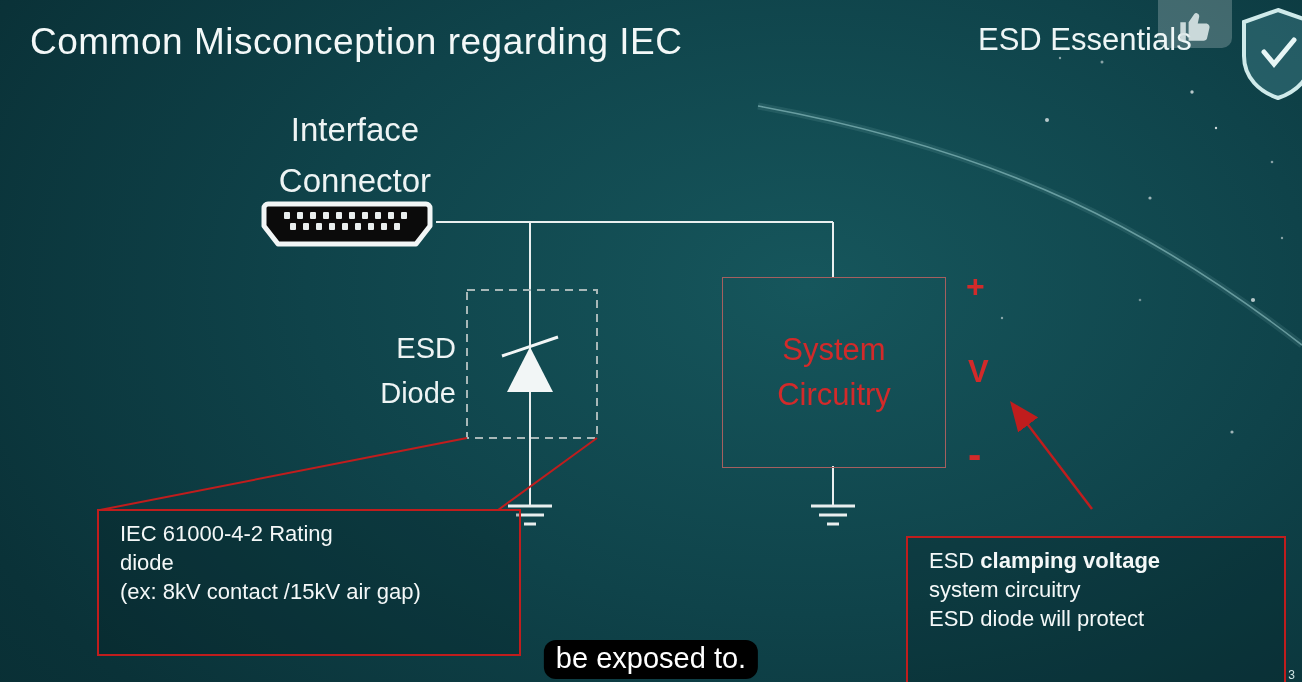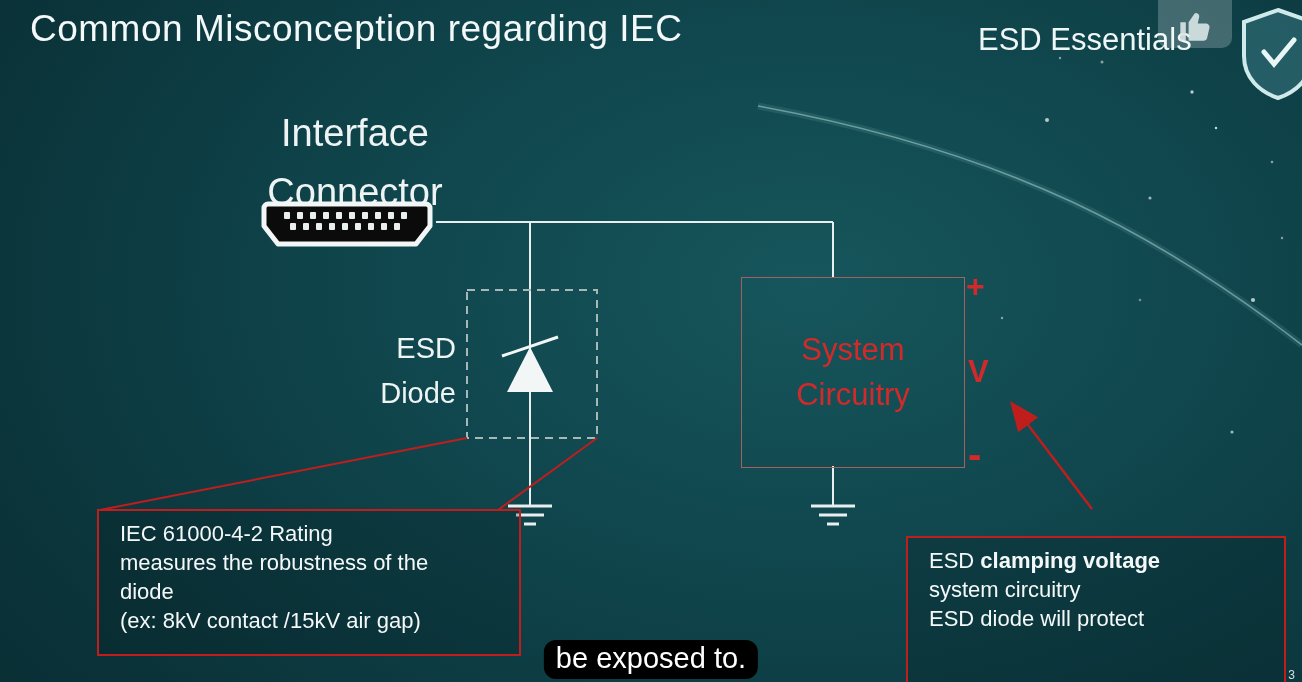--- a/index.html
+++ b/index.html
@@ -6,50 +6,49 @@
   .slide{
     position:relative;
     width:1302px;height:682px;
     overflow:hidden;
     font-family:"Liberation Sans", sans-serif;
     background:radial-gradient(120% 150% at 62% 42%, #16565c 0%, #0f434a 32%, #0a3238 58%, #062327 100%);
     color:#f0f6f6;
   }
   .abs{position:absolute;}
   .title{
-    left:30px;top:8px;
+    left:30px;top:21px;
     font-size:37px;
     letter-spacing:0.5px;
     color:#f3f8f8;
   }
   .brand{
     left:978px;top:22px;
     font-size:31px;
     color:#eef6f6;
   }
   .thumb-badge{
     left:1158px;top:-10px;width:74px;height:58px;
     background:rgba(255,255,255,0.22);
     border-radius:10px;
     display:flex;align-items:flex-end;justify-content:center;
   }
   .label-2line{
     text-align:center;
-    font-size:38px;line-height:1.55;
+    font-size:33px;line-height:1.55;
     color:#eef4f4;
   }
   .connector-label{left:248px;top:104px;width:214px;}
   .esd-diode-label{left:352px;top:326px;width:104px;text-align:right;font-size:29px;line-height:1.55;color:#eef4f4;}
   .system-box{
     left:722px;top:277px;width:222px;height:189px;
     border:1px solid #a55f5f;
     display:flex;flex-direction:column;align-items:center;justify-content:center;
     font-size:31px;line-height:1.45;
     color:#d22a2a;
-    margin-left:19px;
   }
   .vmark{color:#d22a2a;font-weight:bold;}
   .plus{left:966px;top:268px;font-size:32px;}
   .vlab{left:968px;top:354px;font-size:31px;}
   .minus{left:968px;top:432px;font-size:40px;}
   .callout-box{
     border:2px solid #c01d1d;
     padding:8px 21px;
     font-size:22px;line-height:1.32;
     color:#f4f8f8;
@@ -187,21 +186,20 @@
     <div>System</div>
     <div>Circuitry</div>
   </div>
 
   <div class="abs vmark plus">+</div>
   <div class="abs vmark vlab">V</div>
   <div class="abs vmark minus">-</div>
 
   <div class="abs callout-box iec-box">
     <div>IEC 61000-4-2 Rating</div>
-    <div>measures the robustness of the</div>
     <div>diode</div>
     <div>(ex: 8kV contact /15kV air gap)</div>
   </div>
 
   <div class="abs callout-box clamp-box">
     <div><span>ESD </span><b>clamping voltage</b></div>
     <div>system circuitry</div>
     <div>ESD diode will protect</div>
   </div>
 

